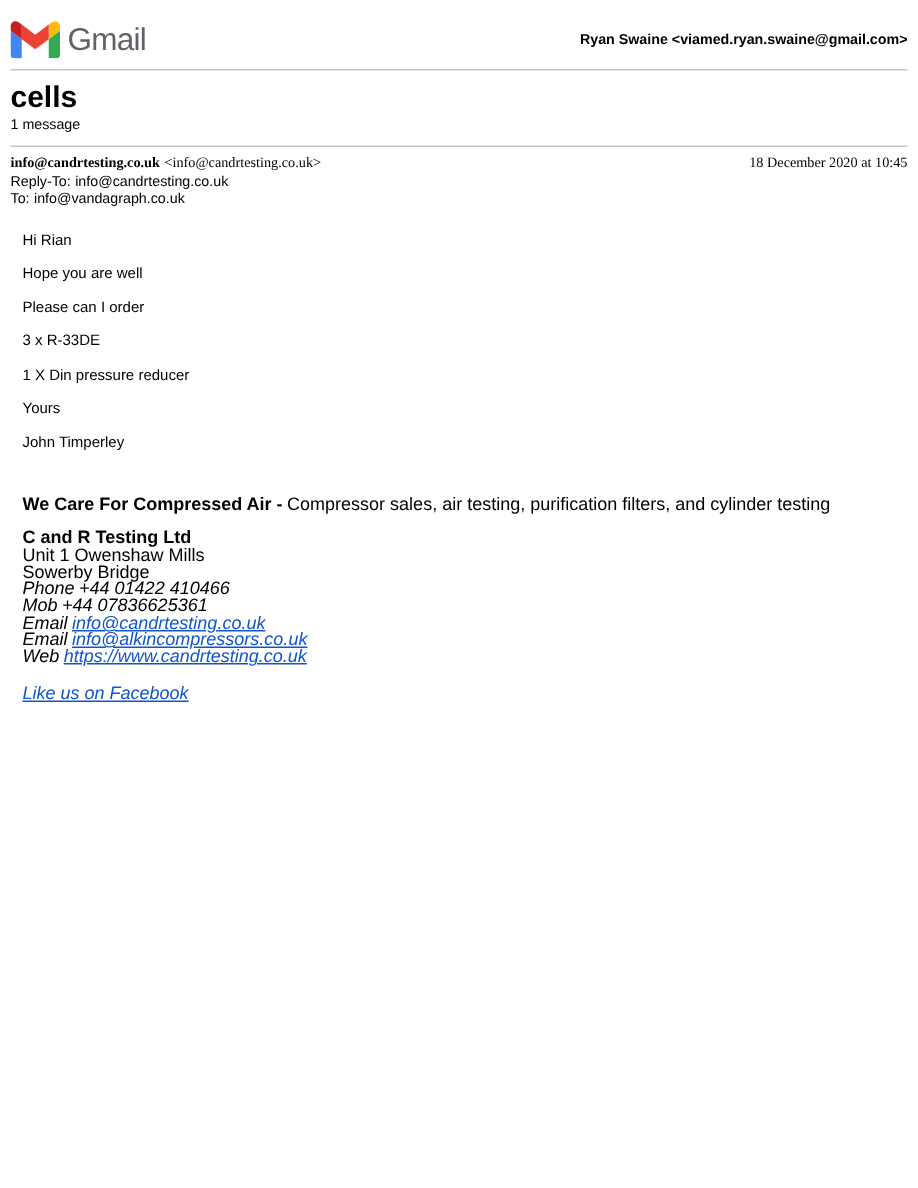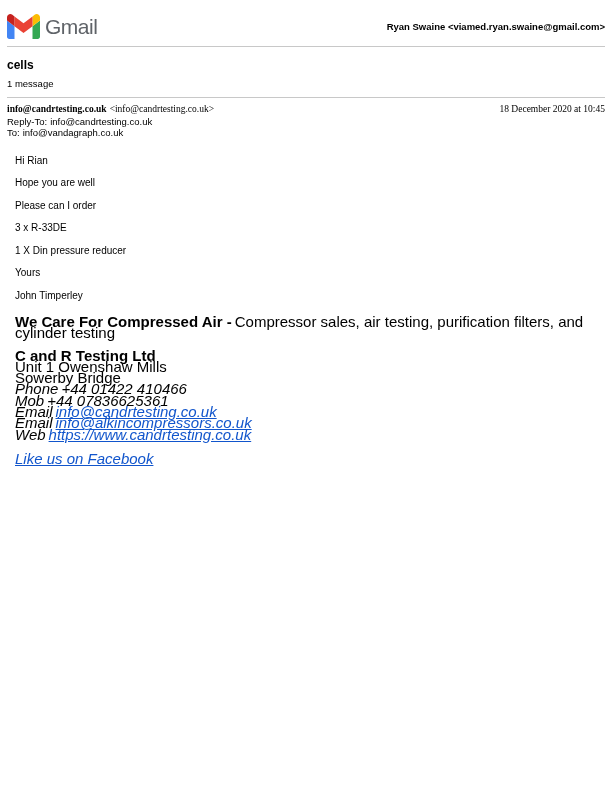--- a/index.html
+++ b/index.html
@@ -26,29 +26,29 @@
   .logo { display: flex; align-items: center; gap: 5px; }
   .logo-text {
     font-size: 21px;
     color: #5f6368;
     letter-spacing: -0.5px;
     line-height: 25px;
   }
   .account { font-size: 9.5px; font-weight: bold; }
   .rule { border: 0; border-top: 1px solid #c8c8c8; margin: 0; }
   .subject-block { padding: 9px 0 8px 0; }
-  .subject-title { font-size: 12px; font-weight: bold; line-height: 18px; margin: 0; }
+  .subject-title { font-size: 20px; font-weight: bold; line-height: 18px; margin: 0; }
   .msg-count { font-size: 9.5px; margin-top: 4px; }
   .msg-header { padding: 6px 0 0 0; font-size: 9.5px; line-height: 11.5px; }
   .from-row { display: flex; justify-content: space-between; font-family: Liberation Serif, serif; }
   .bold { font-weight: bold; margin-right: 3px; }
   .lbl { margin-right: 3px; }
   .body-section { padding: 17px 0 0 8px; font-size: 10px; }
   .body-section p { margin: 0 0 12px 0; line-height: 10.5px; }
-  .signature { padding-left: 8px; font-size: 15px; line-height: 11.3px; margin-top: 15px; }
+  .signature { padding-left: 8px; font-size: 12px; line-height: 11.3px; margin-top: 30px; }
   .tagline { margin-bottom: 11px; }
   .company { font-weight: bold; }
   .sig-label { font-weight: normal; font-style: italic; margin-right: 3px; }
   .sig-plain-ital { font-style: italic; }
   a.link { color: #1155cc; text-decoration: underline; font-style: italic; cursor: pointer; }
   .fb-row { margin-top: 13px; }
 </style>
 </head>
 <body>
 

